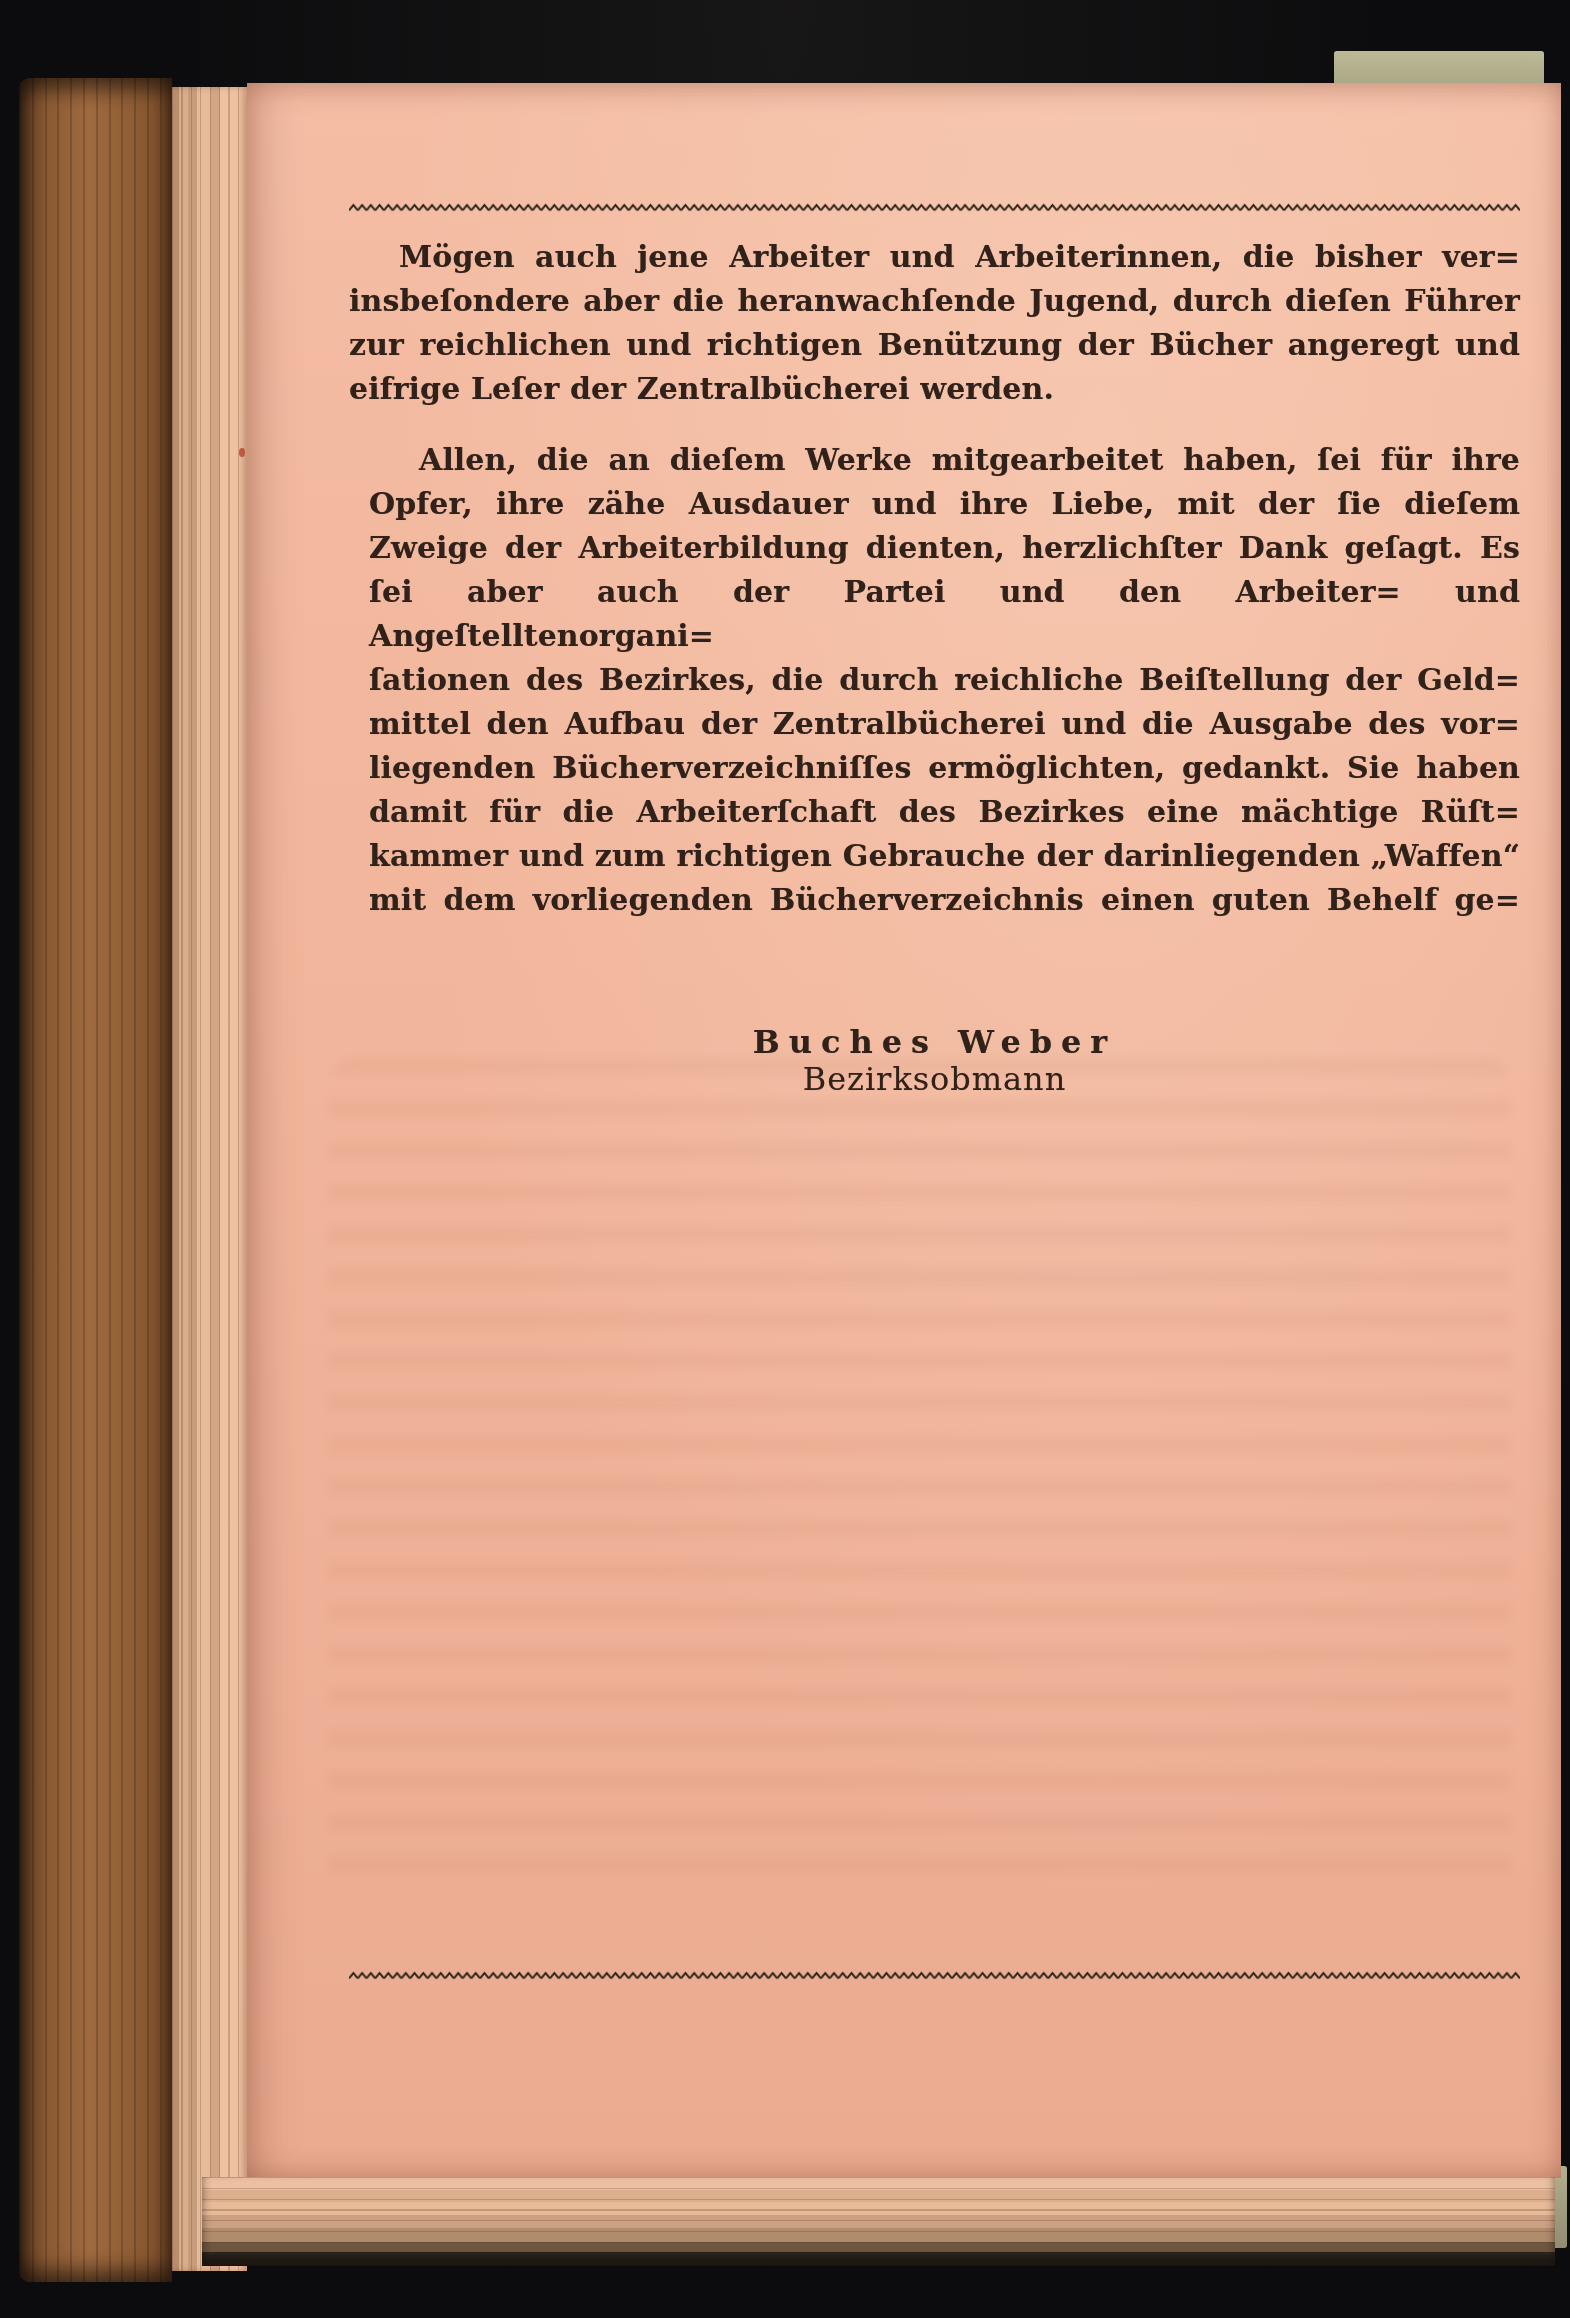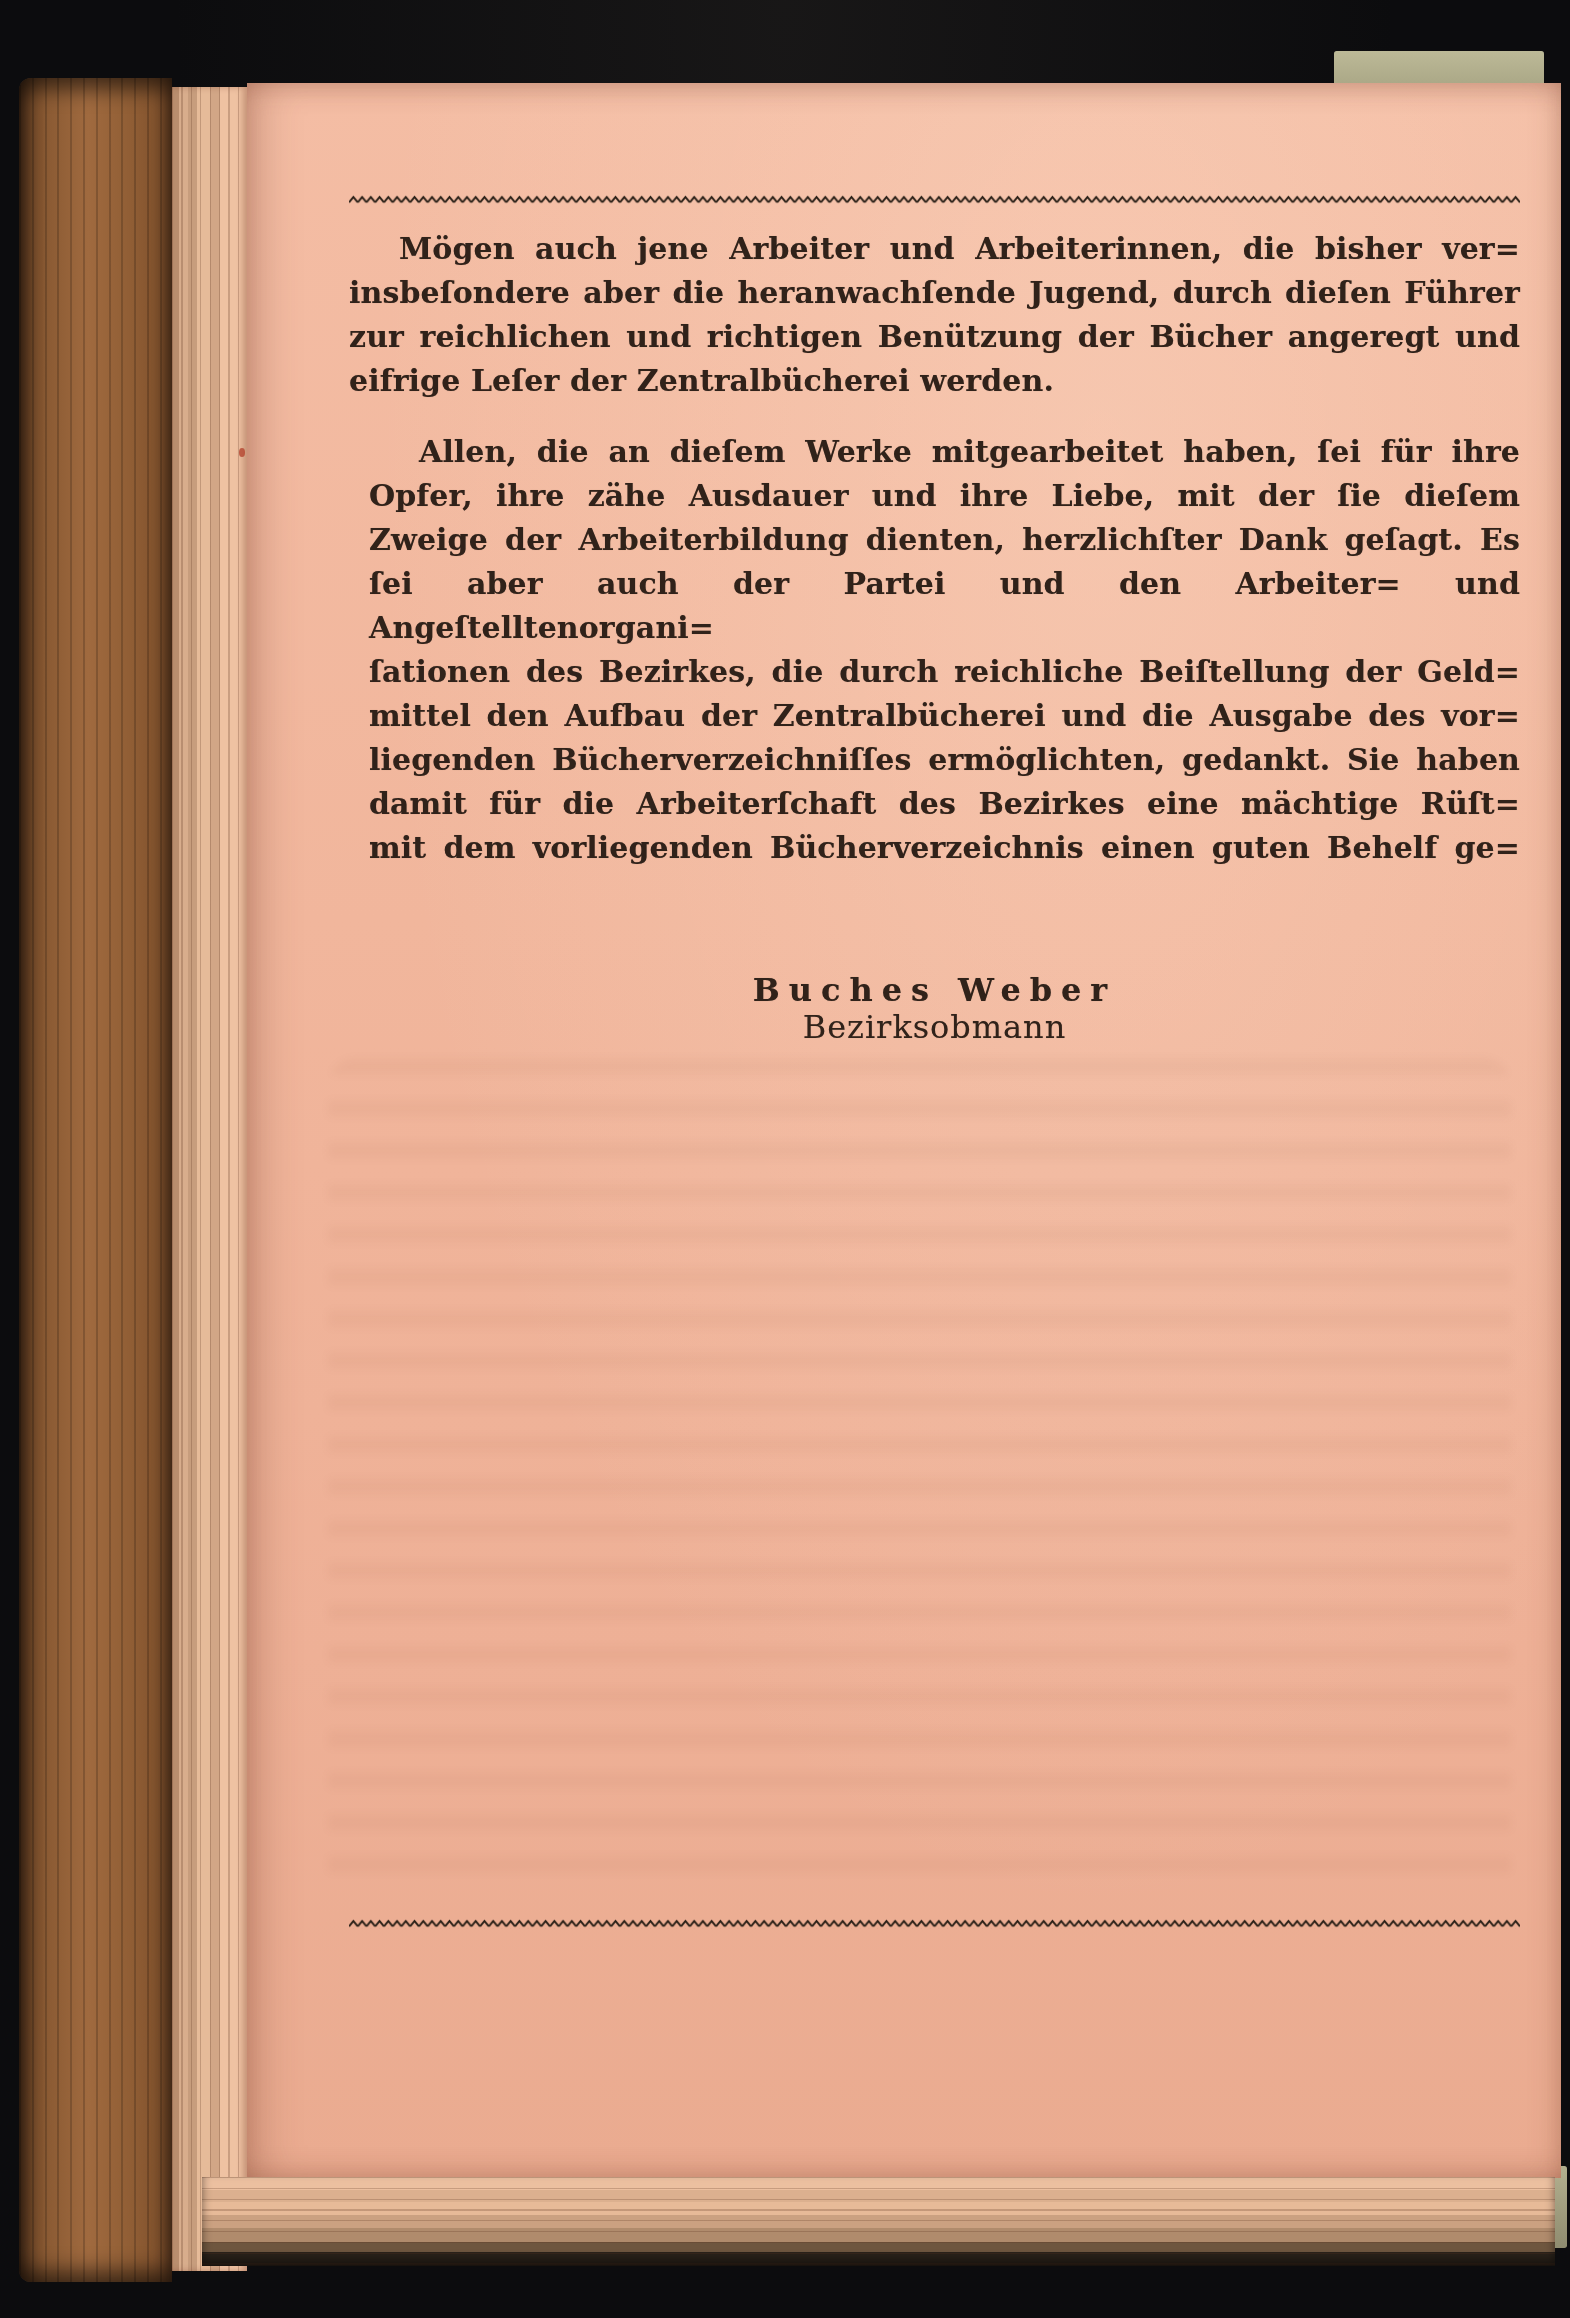--- a/index.html
+++ b/index.html
@@ -79,21 +79,21 @@
     position: absolute;
     left: 239px; top: 448px;
     width: 6px; height: 8.7px;
     border-radius: 50%;
     background: #b4452f;
     opacity: 0.8;
   }
   
   .content {
     position: absolute;
-    left: 102px; top: 0;
+    left: 102px; top: 8px;
     width: 1171px; height: 1467px;
     padding-top: 112px;
     box-sizing: border-box;
     color: #30221a;
   }
   .zz { display: block; width: 1171px; height: 9.4px; }
   .zz.bottom { margin-top: 874px; }
   .para {
     margin-top: 23px;
     font-size: 30px;
@@ -172,20 +172,21 @@
 
       <div class="para p2">
         <div class="line first">Allen, die an dieſem Werke mitgearbeitet haben, ſei für ihre</div>
         <div class="line">Opfer, ihre zähe Ausdauer und ihre Liebe, mit der ſie dieſem</div>
         <div class="line">Zweige der Arbeiterbildung dienten, herzlichſter Dank geſagt. Es</div>
         <div class="line">ſei aber auch der Partei und den Arbeiter= und Angeſtelltenorgani=</div>
         <div class="line">ſationen des Bezirkes, die durch reichliche Beiſtellung der Geld=</div>
         <div class="line">mittel den Aufbau der Zentralbücherei und die Ausgabe des vor=</div>
         <div class="line">liegenden Bücherverzeichniſſes ermöglichten, gedankt. Sie haben</div>
         <div class="line">damit für die Arbeiterſchaft des Bezirkes eine mächtige Rüſt=</div>
+        <div class="line">kammer und zum richtigen Gebrauche der darinliegenden „Waffen“</div>
         <div class="line">mit dem vorliegenden Bücherverzeichnis einen guten Behelf ge=</div>
       </div>
 
       <div class="sig">
         <div class="sig-name">Buches Weber</div>
         <div class="sig-title">Bezirksobmann</div>
       </div>
 
       <svg class="zz bottom" viewBox="0 0 1742 14" preserveAspectRatio="none" xmlns="http://www.w3.org/2000/svg">
         <defs>

